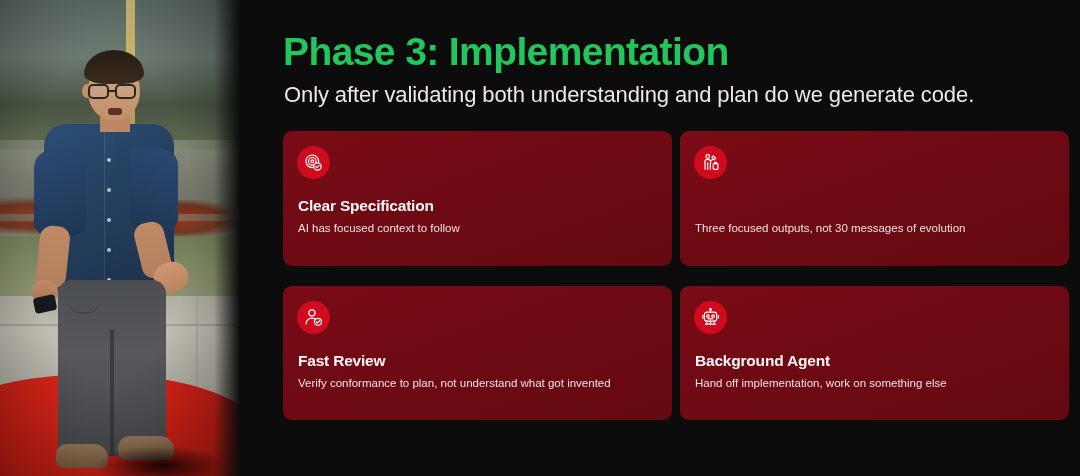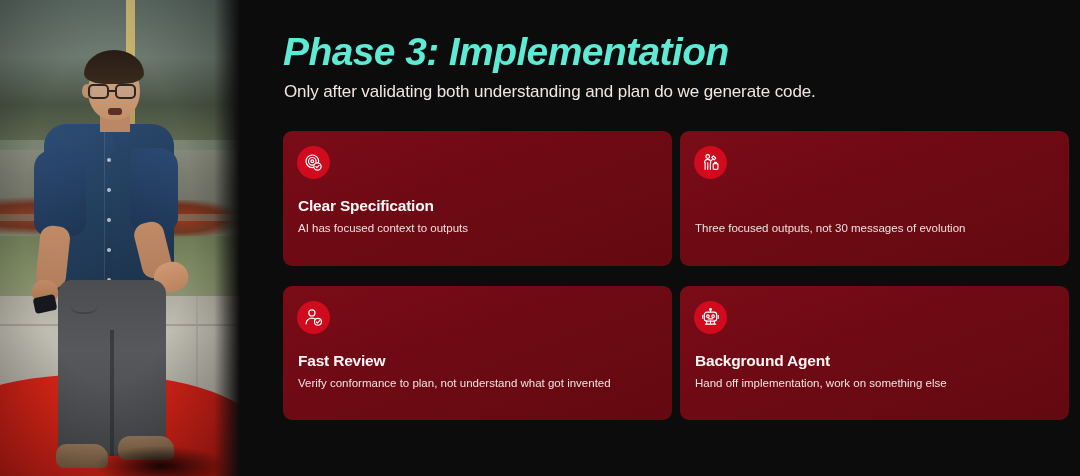--- a/index.html
+++ b/index.html
@@ -87,23 +87,23 @@
   .pocket { position:absolute; left:44px; top:258px; width:28px; height:16px;
     border-bottom:2px solid #3d3e41; border-radius:0 0 10px 10px; opacity:.7;}
   .shoe-l { position:absolute; left:30px; top:404px; width:52px; height:24px;
     background:linear-gradient(180deg,#9b7c5c,#7c6045); border-radius:10px 14px 6px 8px; }
   .shoe-r { position:absolute; left:92px; top:396px; width:56px; height:24px;
     background:linear-gradient(180deg,#9b7c5c,#7c6045); border-radius:12px 14px 6px 8px; }
 
   
   .slide { position:relative; width:840px; height:476px; background:#0c0c0c; }
   .slide-title { position:absolute; left:43px; top:30px;
-    font-size:39px; font-weight:700; color:#5eead4; letter-spacing:-.6px; white-space:nowrap;font-style:italic; }
+    font-size:39px; font-weight:700; color:#22c55e; letter-spacing:-.6px; white-space:nowrap; }
   .slide-subtitle { position:absolute; left:44px; top:82px;
-    font-size:17px; font-weight:400; color:#efe7e4; letter-spacing:-.1px; white-space:nowrap; }
+    font-size:22px; font-weight:400; color:#efe7e4; letter-spacing:-.1px; white-space:nowrap; }
 
   .card-grid { position:absolute; left:43px; top:131px; width:786px; height:289px;
     display:grid; grid-template-columns:1fr 1fr; grid-template-rows:1fr 1fr; gap:20px 8px; }
   .card { position:relative; background:linear-gradient(160deg,#7a0c17 0%,#6e0a14 45%,#640910 100%);
     border-radius:9px; padding:16px 16px 0 16px; overflow:hidden; }
   .icon-circle { position:absolute; left:14px; top:15px; width:33px; height:33px;
     border-radius:50%; background:#cf0b1d; display:flex; align-items:center; justify-content:center; }
   .icon-circle svg { width:19px; height:19px; display:block; }
   .card-title { position:absolute; left:15px; top:66px;
     font-size:15.5px; font-weight:700; color:#fdf7f6; letter-spacing:-.2px; white-space:nowrap; }
@@ -175,21 +175,21 @@
         <div class="icon-circle">
           <svg viewBox="0 0 24 24" fill="none" stroke="#fff" stroke-width="1.5" stroke-linecap="round" stroke-linejoin="round">
             <circle cx="10.5" cy="10.5" r="8"></circle>
             <circle cx="10.5" cy="10.5" r="4.8"></circle>
             <circle cx="10.5" cy="10.5" r="1.7"></circle>
             <circle cx="17" cy="17" r="4.6" fill="#cf0b1d"></circle>
             <path d="M15 17.1l1.4 1.4 2.6-2.8"></path>
           </svg>
         </div>
         <div class="card-title">Clear Specification</div>
-        <div class="card-desc">AI has focused context to outputs</div>
+        <div class="card-desc">AI has focused context to follow</div>
       </div>
 
       <div class="card">
         <div class="icon-circle">
           <svg viewBox="0 0 24 24" fill="none" stroke="#fff" stroke-width="1.5" stroke-linecap="round" stroke-linejoin="round">
             <circle cx="8.5" cy="4.4" r="2.3"></circle>
             <path d="M4.6 12.2c0-2.4 1.7-4.1 3.9-4.1s3.9 1.7 3.9 4.1"></path>
             <path d="M5.2 12.4v8.2M8.5 12.4v8.2M11.8 12.4v8.2"></path>
             <path d="M15.6 3.6l3 3-2 2-3-3z"></path>
             <path d="M14.4 8.2l-1.2 1.2"></path>

